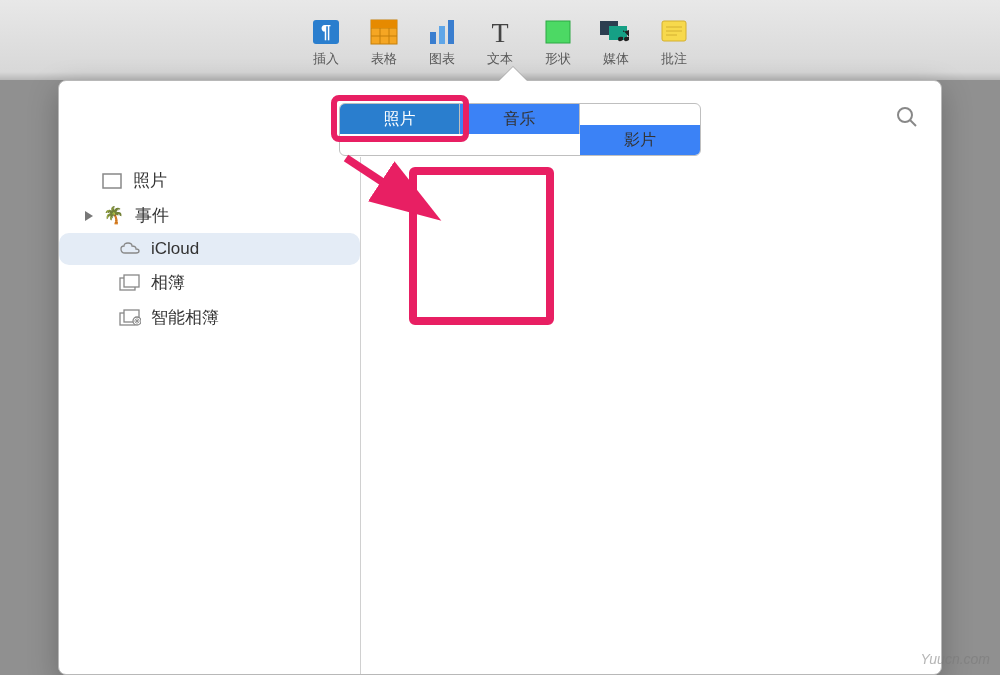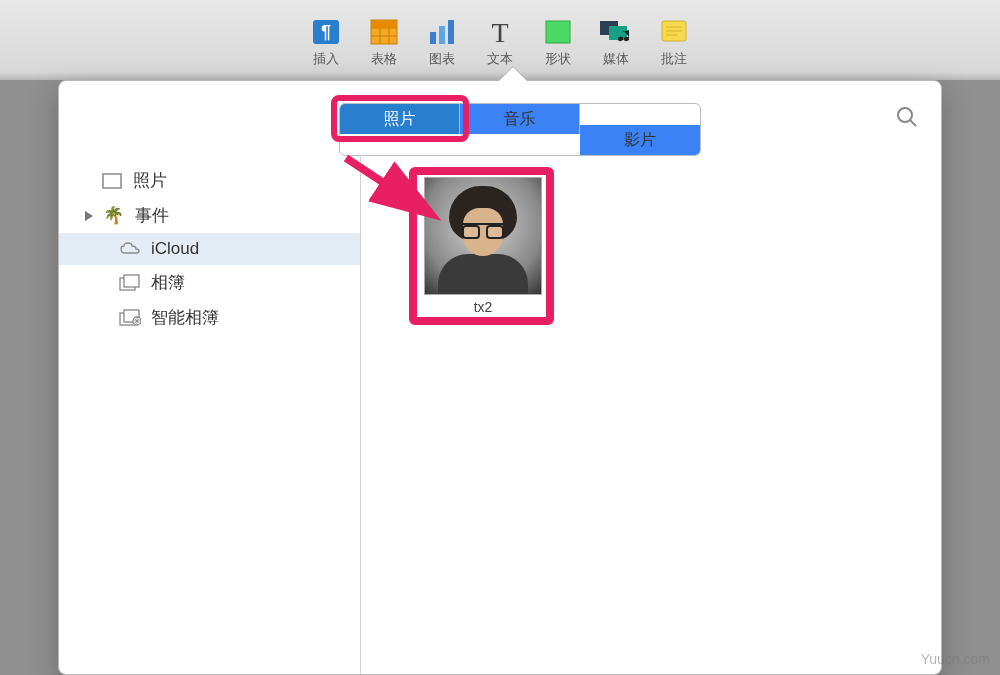--- a/index.html
+++ b/index.html
@@ -116,21 +116,21 @@
     }
     .side-item {
       display: flex;
       align-items: center;
       gap: 10px;
       padding: 6px 10px 6px 42px;
       font-size: 17px;
       color: #333;
       cursor: pointer;
     }
-    .side-item.indent { padding-left: 60px; }
+    .side-item.indent { padding-left: 60px; border-radius: 10px; }
     .side-item.selected {
       background: #e4ecf6;
     }
     .side-icon { width: 22px; height: 18px; display: flex; align-items: center; justify-content: center; color: #777; }
     .triangle-down {
       width: 0; height: 0;
       border-top: 8px solid #777;
       border-left: 5px solid transparent;
       border-right: 5px solid transparent;
     }
@@ -205,20 +205,21 @@
     .arrow-annot {
       position: absolute;
       top: 150px; left: 338px;
       pointer-events: none;
     }
     .watermark {
       position: absolute;
       bottom: 8px; right: 10px;
       font-size: 14px;
       color: rgba(120,120,120,0.55);
+      font-style: italic;
     }
   </style>
 </head>
 <body>
 
 <div class="toolbar">
   <div class="tool-item">
     <div class="tool-icon">
       <svg width="30" height="28">
           <rect x="2" y="2" width="26" height="24" rx="3" fill="#2a7ece"></rect>
@@ -342,29 +343,20 @@
             <rect x="5" y="1" width="15" height="12" fill="#fff" stroke="#888" stroke-width="1.3"></rect>
             <circle cx="18" cy="12" r="4" fill="#fff" stroke="#888" stroke-width="1.3"></circle>
             <path d="M18 9 l0 6 M15 12 l6 0 M16 10 l4 4 M16 14 l4 -4" stroke="#888" stroke-width="0.8"></path>
           </svg>
         </span>
       <span>智能相簿</span>
     </div>
   </div>
 
   <div class="content-area">
-    <div class="photo-item">
-      <div class="photo-thumb">
-        <div class="torso"></div>
-        <div class="head"></div>
-        <div class="face"></div>
-        <div class="glasses"></div>
-      </div>
-      <div class="photo-label">tx2</div>
-    </div>
     <div class="highlight-photo"></div>
   </div>
 </div>
 
 <svg class="arrow-annot" width="110" height="80">
   <defs>
       <marker id="ah" markerWidth="10" markerHeight="10" refX="7" refY="3" orient="auto">
         <path d="M0,0 L0,6 L9,3 z" fill="#e81f63"></path>
       </marker>
     </defs>

